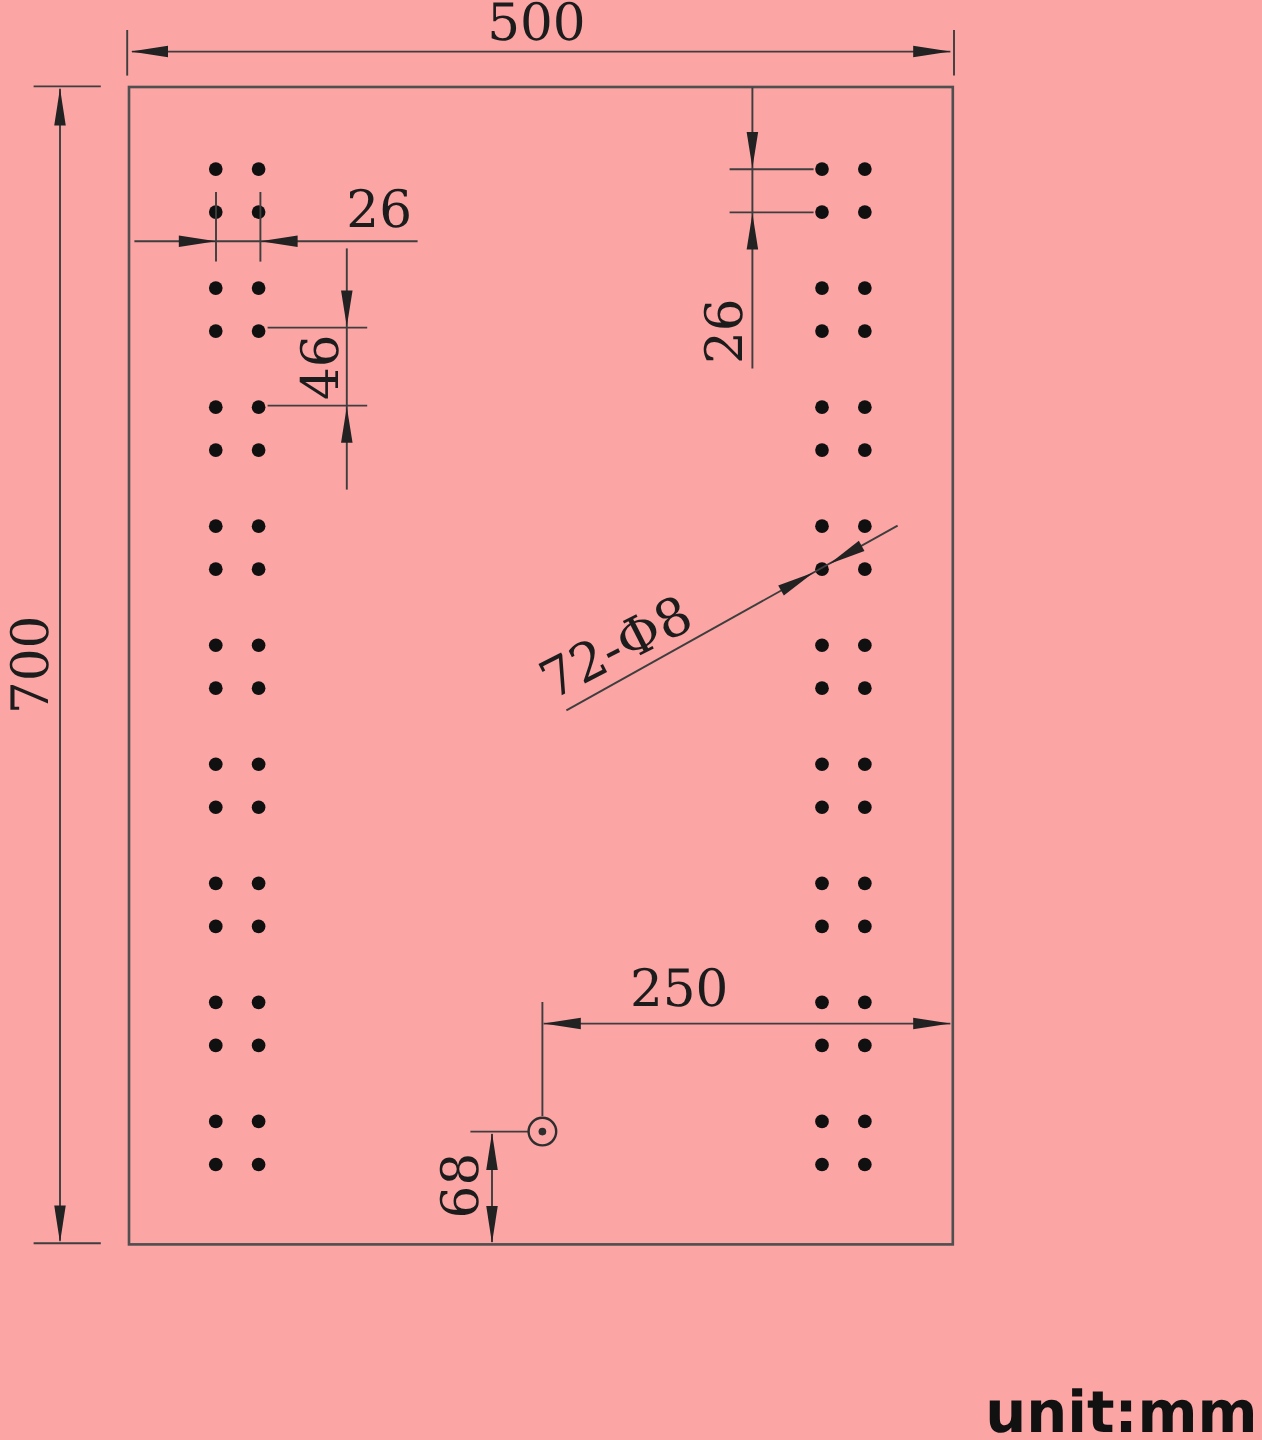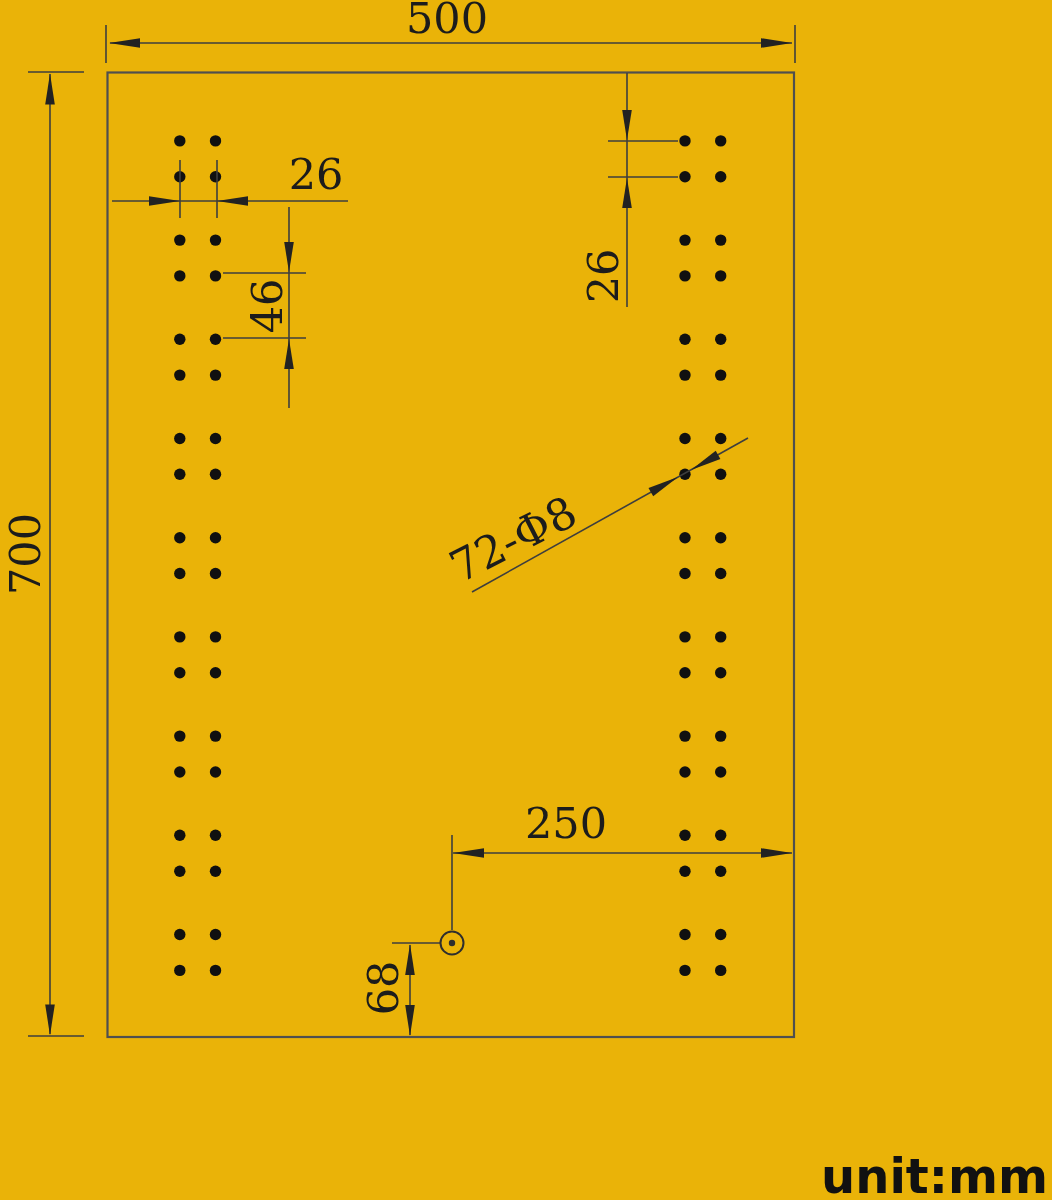--- a/index.html
+++ b/index.html
@@ -4,21 +4,21 @@
 <style>
   html, body {
     margin: 0;
     padding: 0;
     background: #ffffff;
   }
   #canvas {
     position: relative;
     width: 1052px;
     height: 1200px;
-    background: #eab308;
+    background: #fca5a5;
     overflow: hidden;
     font-family: "DejaVu Serif", serif;
   }
   svg { display: block; }
   .dimline {
     stroke: #3e3e3e;
     stroke-width: 1.6;
     fill: none;
   }
   .plate {

